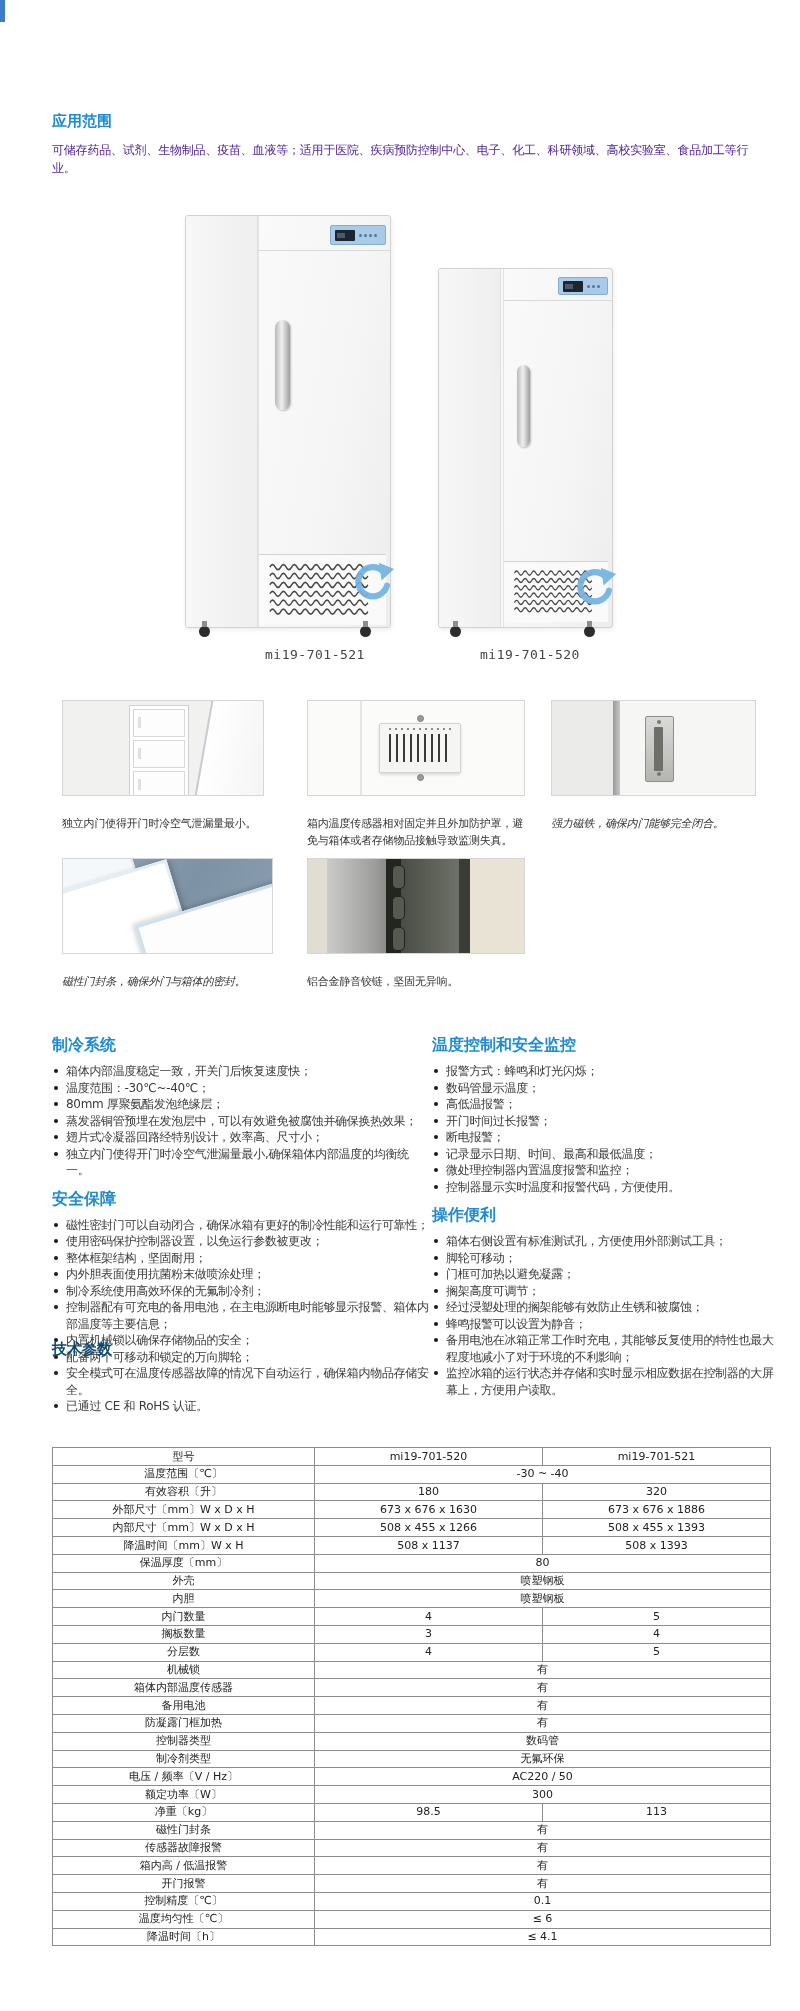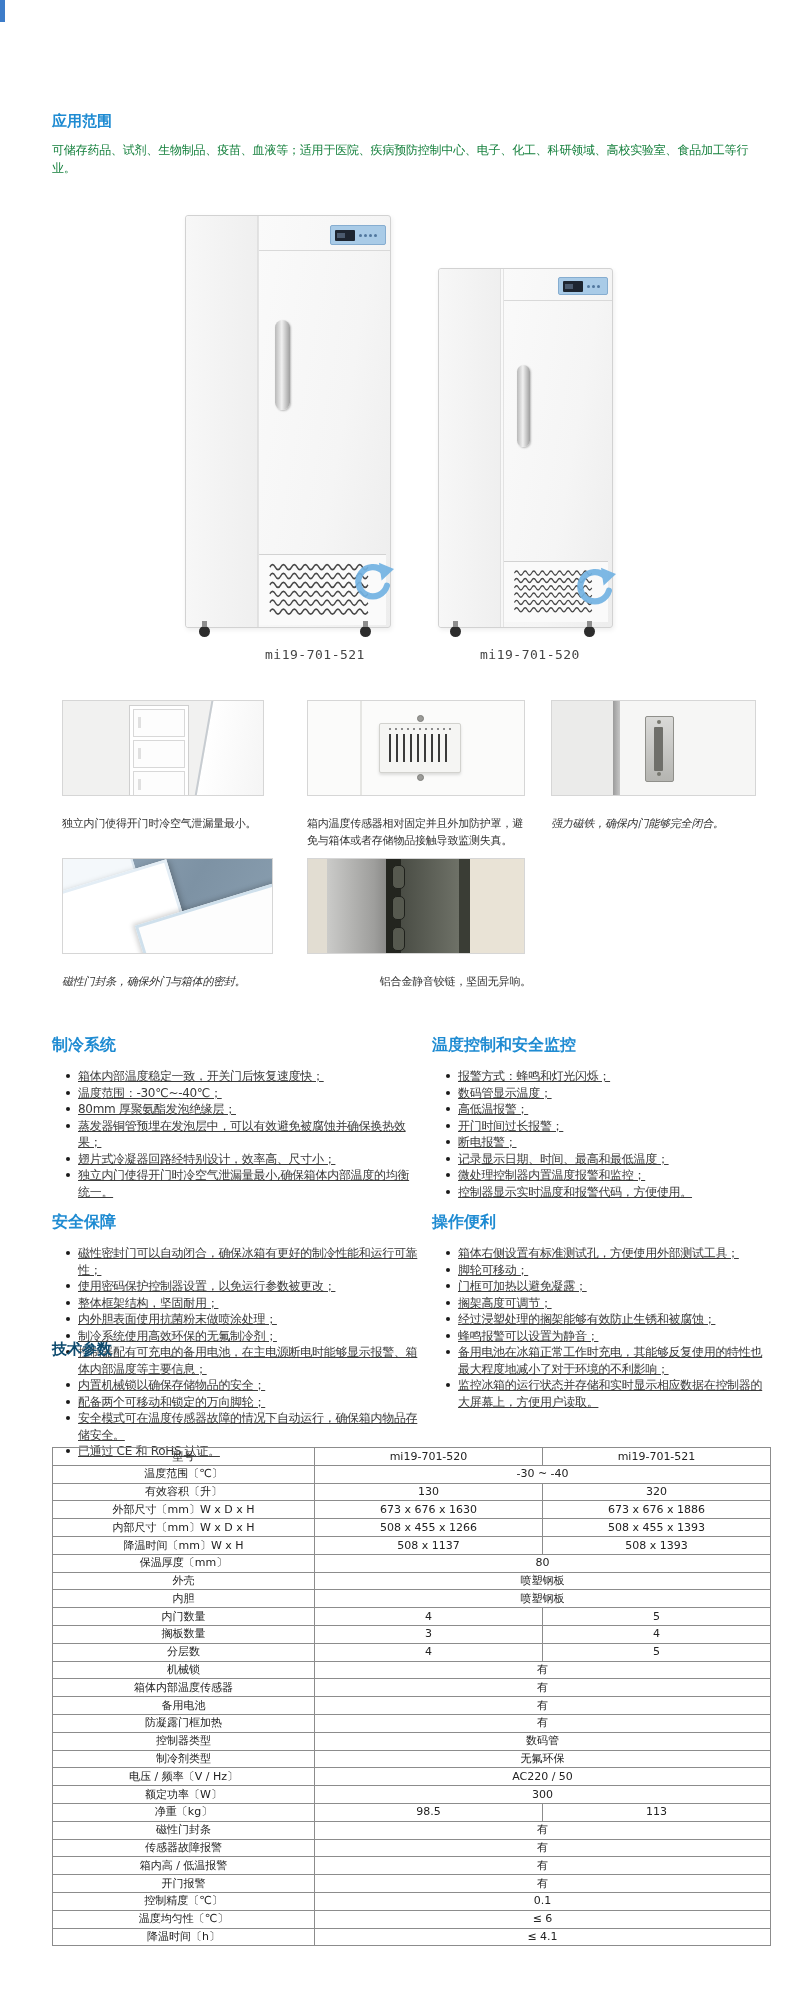--- a/index.html
+++ b/index.html
@@ -16,21 +16,21 @@
   .corner-accent{position:absolute;left:0;top:0;width:5px;height:22px;background:#3D7CC9;}
 
   
   .title{position:absolute;left:62px;top:34px;font-size:31px;font-weight:bold;letter-spacing:1px;white-space:nowrap;}
   .t-orange{color:var(--orange);}
   .t-blue{color:var(--blue);margin-left:6px;}
 
   
   .sec-h{font-size:15px;font-weight:bold;color:var(--blue);}
   .app-h{position:absolute;left:52px;top:100px;}
-  .app-text{position:absolute;left:52px;top:129px;width:706px;font-size:12px;letter-spacing:-0.2px;line-height:1.5;color:#15803d;}
+  .app-text{position:absolute;left:52px;top:129px;width:706px;font-size:12px;letter-spacing:-0.2px;line-height:1.5;color:#4c1d95;}
 
   
   .freezer{position:absolute;}
   .cab{position:absolute;inset:0;background:linear-gradient(100deg,#fdfdfd,#f5f5f5 70%,#ededed);
        border:1px solid #d2d2d2;border-radius:3px;box-shadow:1px 2px 5px rgba(0,0,0,0.07);}
   .side{position:absolute;left:0;top:0;bottom:0;width:35%;background:linear-gradient(90deg,#f7f7f7,#efefef);
         border-right:1px solid #e0e0e0;border-radius:3px 0 0 3px;}
   .door{position:absolute;top:0;right:0;bottom:0;}
   .panel{position:absolute;background:var(--panel-blue);border:1px solid #86add0;border-radius:2px;
          display:flex;align-items:center;gap:4px;padding:2px 4px;box-sizing:border-box;}
@@ -74,21 +74,21 @@
   #ph1{left:62px;top:700px;width:202px;}
   #ph2{left:307px;top:700px;width:218px;}
   #ph3{left:551px;top:700px;width:205px;}
   #ph4{left:62px;top:858px;width:211px;}
   #ph5{left:307px;top:858px;width:218px;}
   .cap{position:absolute;font-size:11px;line-height:1.5;color:#333;letter-spacing:-0.2px;}
   #cap1{left:62px;top:805px;width:214px;}
   #cap2{left:307px;top:805px;width:224px;}
   #cap3{left:551px;top:805px;width:210px;font-style:italic;}
   #cap4{left:62px;top:963px;width:218px;font-style:italic;}
-  #cap5{left:307px;top:963px;width:224px;text-align:right;}
+  #cap5{left:307px;top:963px;width:224px;}
 
   
   .p1{background:#f1f1f0;}
   .p1 .icol{position:absolute;left:33%;top:4%;width:30%;height:104%;background:#fff;border:1px solid #cfcfcf;
             padding:3px;box-sizing:border-box;display:flex;flex-direction:column;gap:3px;}
   .p1 .idoor{flex:1;background:#fdfdfd;border:1px solid #d8d8d8;position:relative;}
   .p1 .idoor::before{content:"";position:absolute;left:4px;top:28%;width:3px;height:44%;background:#e0e0e0;}
   .p1 .odoor{position:absolute;right:-16%;top:-10%;width:44%;height:124%;background:linear-gradient(90deg,#ffffff,#f1f1f1);
              border:2px solid #c7ccd1;transform:rotate(10deg);}
   
@@ -129,21 +129,21 @@
   .p5 .b6{left:75%;width:25%;background:#e9e3d6;}
   .p5 .kn{position:absolute;left:39%;width:11px;height:22px;border-radius:5px;background:#56594f;border:1px solid #1f211c;}
   .p5 .k1{top:6px;} .p5 .k2{top:37px;} .p5 .k3{top:68px;}
 
   
   .col{position:absolute;top:1035px;}
   .col.left{left:52px;width:378px;}
   .col.right{left:432px;width:352px;}
   .fsec{margin:0 0 10px 0;}
   .fsec h3{margin:0 0 7px 0;font-size:16px;font-weight:bold;color:var(--blue);}
-  .flist{list-style:none;margin:12px;padding:0;text-decoration:underline;}
+  .flist{list-style:none;margin:0;padding:0;}
   .flist li{position:relative;padding-left:14px;font-size:12px;letter-spacing:-0.3px;line-height:16.5px;color:#3a3a3a;}
   .flist li::before{content:"";position:absolute;left:2px;top:6px;width:4px;height:4px;border-radius:50%;background:#1a1a1a;}
 
   
   .specs-h{position:absolute;left:52px;top:1328px;font-size:15px;font-weight:bold;color:#0c4a6e;}
   table.specs{position:absolute;left:52px;top:1447px;width:718px;border-collapse:collapse;table-layout:fixed;}
   table.specs td{border:1px solid #8c8c8c;font-size:11px;text-align:center;height:16.8px;line-height:1.25;
                  padding:0 4px;color:#222;overflow:hidden;white-space:nowrap;}
   col.c-lbl{width:262px;} col.c-v{width:228px;}
 </style>
@@ -350,21 +350,21 @@
           <td class="lbl">型号</td>
           <td class="val">mi19-701-520</td>
           <td class="val">mi19-701-521</td>
         </tr>
         <tr>
           <td class="lbl">温度范围〔℃〕</td>
           <td class="val" colspan="2">-30 ~ -40</td>
         </tr>
         <tr>
           <td class="lbl">有效容积〔升〕</td>
-          <td class="val">130</td>
+          <td class="val">180</td>
           <td class="val">320</td>
         </tr>
         <tr>
           <td class="lbl">外部尺寸〔mm〕W x D x H</td>
           <td class="val">673 x 676 x 1630</td>
           <td class="val">673 x 676 x 1886</td>
         </tr>
         <tr>
           <td class="lbl">内部尺寸〔mm〕W x D x H</td>
           <td class="val">508 x 455 x 1266</td>

